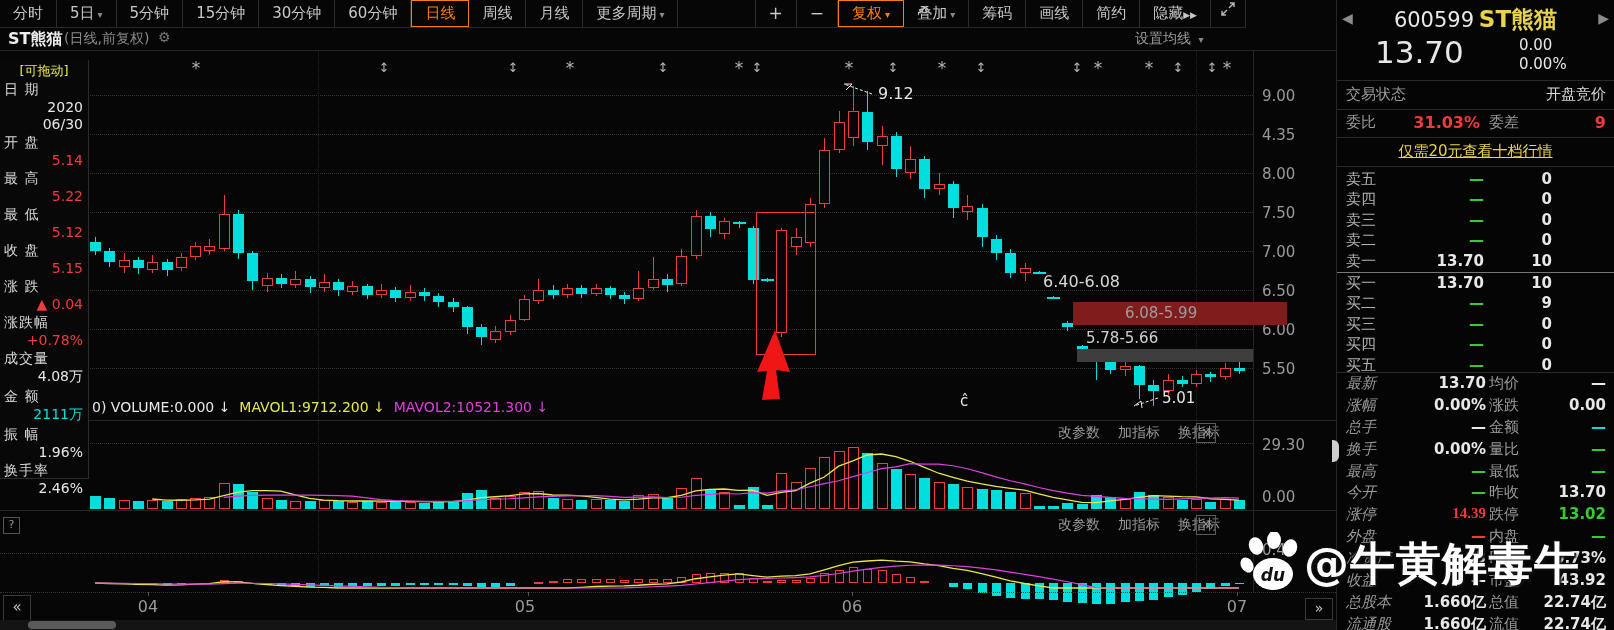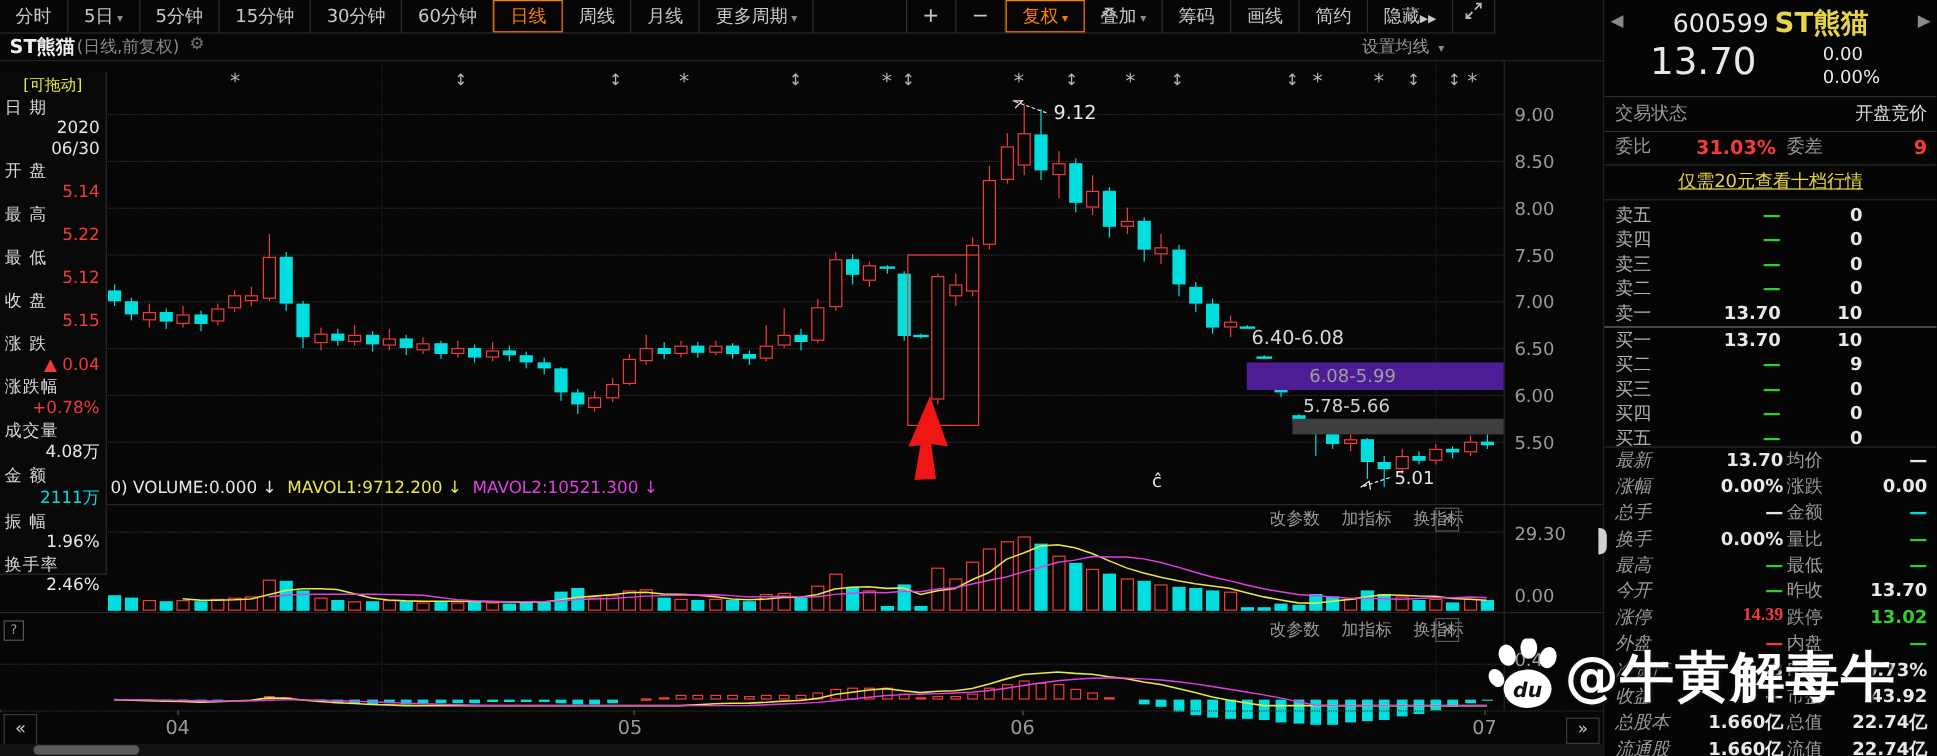--- a/index.html
+++ b/index.html
@@ -40,21 +40,21 @@
   .c-r{color:#f43b3b;} .c-w{color:#e8e8e8;} .c-c{color:#00dede;} .c-y{color:#e8e84a;} .c-m{color:#e040e0;}
   
   .ind-hdr{position:absolute;font-size:14px;white-space:nowrap;}
   .ind-links{position:absolute;font-size:14px;color:#999;}
   .ind-links span{margin-left:18px;cursor:pointer;}
   .xbox{position:absolute;width:18px;height:18px;border:1px solid #5a5a5a;color:#9a9a9a;font-size:12px;
         text-align:center;line-height:17px;cursor:pointer;}
   .qbox{position:absolute;width:15px;height:15px;border:1px solid #555;color:#999;font-size:11px;text-align:center;line-height:14px;}
   
   .ann{position:absolute;font-size:15px;color:#e6e6e6;white-space:nowrap;z-index:4;}
-  .gapbox{position:absolute;background:#4c1d95;color:#9d9d9d;font-size:15px;line-height:22px;z-index:3;}
+  .gapbox{position:absolute;background:#7f1d1d;color:#9d9d9d;font-size:15px;line-height:22px;z-index:3;margin-left:34px;}
   .gapband{position:absolute;background:#3e3e3e;z-index:3;}
   .redbox{position:absolute;border:1px solid #f23b3b;z-index:4;}
   
   #sidebar{position:absolute;left:1337px;top:0;width:277px;height:630px;background:#050505;font-size:15px;}
   #sidebar .sec{position:absolute;left:0;width:277px;}
   .nav-arrow{position:absolute;top:10px;color:#8a8a8a;font-size:14px;cursor:pointer;}
   .bid-row,.ask-row{position:relative;height:20.4px;font-size:15px;}
   .bid-row .bl,.ask-row .bl{position:absolute;left:9px;color:#b0b0b0;}
   .bid-row .bp,.ask-row .bp{position:absolute;right:130px;font-weight:bold;}
   .bid-row .bq,.ask-row .bq{position:absolute;right:62px;font-weight:bold;color:#e8e8e8;}
@@ -117,21 +117,21 @@
       <div class="dotline" style="left: 0px; top: 212px; width: 1253px;"></div>
       <div class="dotline" style="left: 0px; top: 251px; width: 1253px;"></div>
       <div class="dotline" style="left: 0px; top: 290px; width: 1253px;"></div>
       <div class="dotline" style="left: 0px; top: 329px; width: 1253px;"></div>
       <div class="dotline" style="left: 0px; top: 368px; width: 1253px;"></div>
       <div class="dotline" style="left: 0px; top: 443px; width: 1253px;"></div>
       <div class="dotline" style="left: 0px; top: 553px; width: 1253px;"></div>
       <div class="vdot" style="left: 318px; top: 50px; height: 542px;"></div>
       <div class="vdot" style="left: 1196px; top: 50px; height: 542px;"></div>
       <div class="axis-lbl" style="top: 87px;">9.00</div>
-      <div class="axis-lbl" style="top: 126px;">8.50</div>
+      <div class="axis-lbl" style="top: 126px;">4.35</div>
       <div class="axis-lbl" style="top: 165px;">8.00</div>
       <div class="axis-lbl" style="top: 204px;">7.50</div>
       <div class="axis-lbl" style="top: 243px;">7.00</div>
       <div class="axis-lbl" style="top: 282px;">6.50</div>
       <div class="axis-lbl" style="top: 321px;">6.00</div>
       <div class="axis-lbl" style="top: 360px;">5.50</div>
       <div class="axis-lbl" style="top: 436px;">29.30</div>
       <div class="axis-lbl" style="top: 488px;">0.00</div>
       <div class="axis-lbl" style="top: 541px;">0.47</div>
       <div class="marker" style="left: 196px; font-size: 17px; top: 58px;">*</div>

